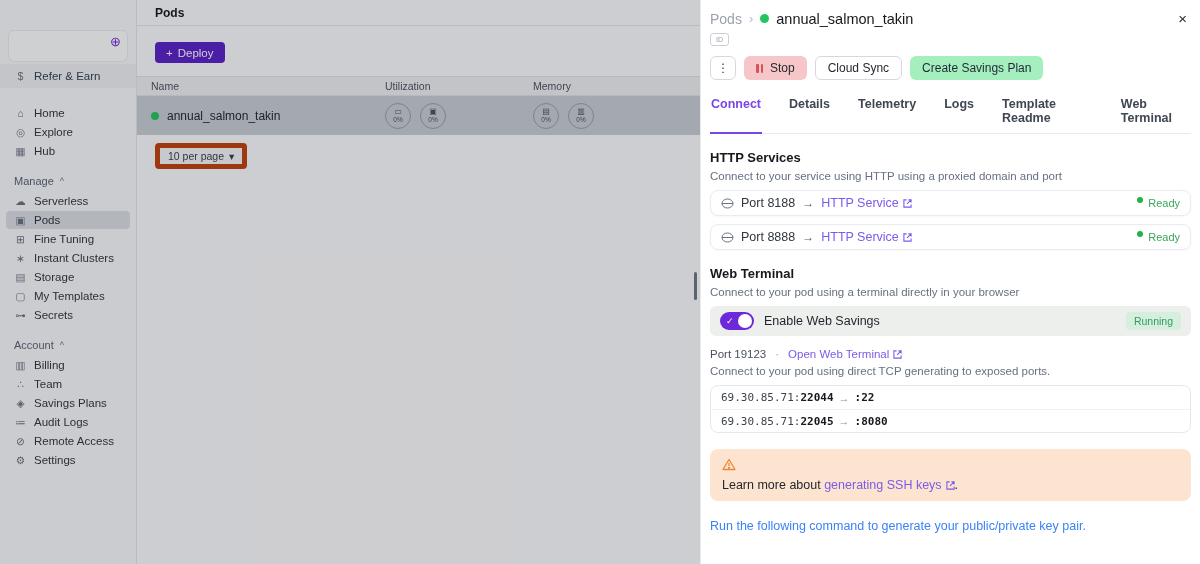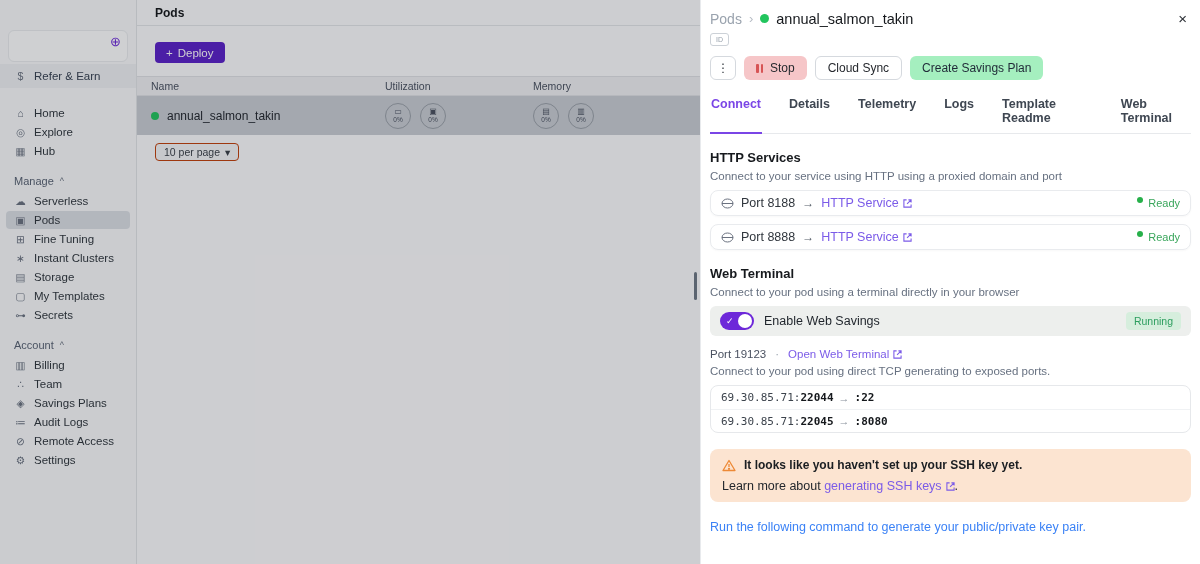--- a/index.html
+++ b/index.html
@@ -32,21 +32,21 @@
   .col-name { flex:0 0 248px; padding-left:14px; }
   .col-util { flex:0 0 148px; }
   .col-mem  { flex:1; }
   .trow { display:flex; align-items:center; height:39px; background:#caced4; }
   .pod-cell { display:flex; align-items:center; gap:8px; font-size:12px; color:#23272e; }
   .dot { width:8px; height:8px; border-radius:50%; background:#22c55e; flex:none; }
   .stat-group { display:flex; gap:9px; align-items:center; }
   .stat { width:26px; height:26px; border-radius:50%; border:1px solid #9aa0a8; display:flex; flex-direction:column; align-items:center; justify-content:center; color:#4a5160; }
   .stat .g { font-size:8px; line-height:8px; }
   .stat .v { font-size:6.5px; line-height:7px; }
-  .pager { margin:8px 0 0 18px; display:inline-flex; align-items:center; gap:5px; border:1px solid #c2410c; background:#f6f7f8; border-radius:4px; padding:2px 8px; font-size:10.5px; color:#3a4048; cursor:pointer; }
+  .pager { margin:8px 0 0 18px; display:inline-flex; align-items:center; gap:5px; border:5px solid #c2410c; background:#f6f7f8; border-radius:4px; padding:2px 8px; font-size:10.5px; color:#3a4048; cursor:pointer; }
 
   .resize-handle { position:absolute; left:694px; top:272px; width:3px; height:28px; background:#5b6470; border-radius:2px; z-index:8; }
 
   
   .panel { position:absolute; left:700px; top:0; width:500px; height:564px; background:#fff; border-left:1px solid #e8eaed; padding:0 9px; }
   .p-header { display:flex; align-items:center; gap:7px; padding-top:9px; }
   .crumb { font-size:14px; color:#9aa3ae; }
   .crumb-sep { font-size:13px; color:#b6bcc4; }
   .p-dot { width:9px; height:9px; }
   .pod-title { font-size:14.5px; color:#15181c; }
@@ -363,21 +363,20 @@
     </div>
   </div>
 
   <div class="warn-box">
     <div class="warn-line1">
       <svg class="ic" width="14" height="13" viewBox="0 0 14 13" fill="none" stroke="#ed8936" stroke-width="1.3" stroke-linejoin="round">
           <path d="M7 1.5 L13 11.5 L1 11.5 Z"></path>
           <line x1="7" y1="5" x2="7" y2="8"></line>
           <circle cx="7" cy="9.8" r="0.5" fill="#ed8936"></circle>
         </svg>
-      <span>It looks like you haven't set up your SSH key yet.</span>
     </div>
     <div class="warn-line2">
       <span>Learn more about </span><span class="plink">
           <span>generating SSH keys</span>
       <svg class="ic" width="9" height="9" viewBox="0 0 10 10" fill="none" stroke="#7b5be8" stroke-width="1.2">
             <path d="M4 1H1v8h8V6"></path>
             <path d="M6 1h3v3M9 1L4.5 5.5"></path>
           </svg>
         </span><span>.</span>
     </div>

